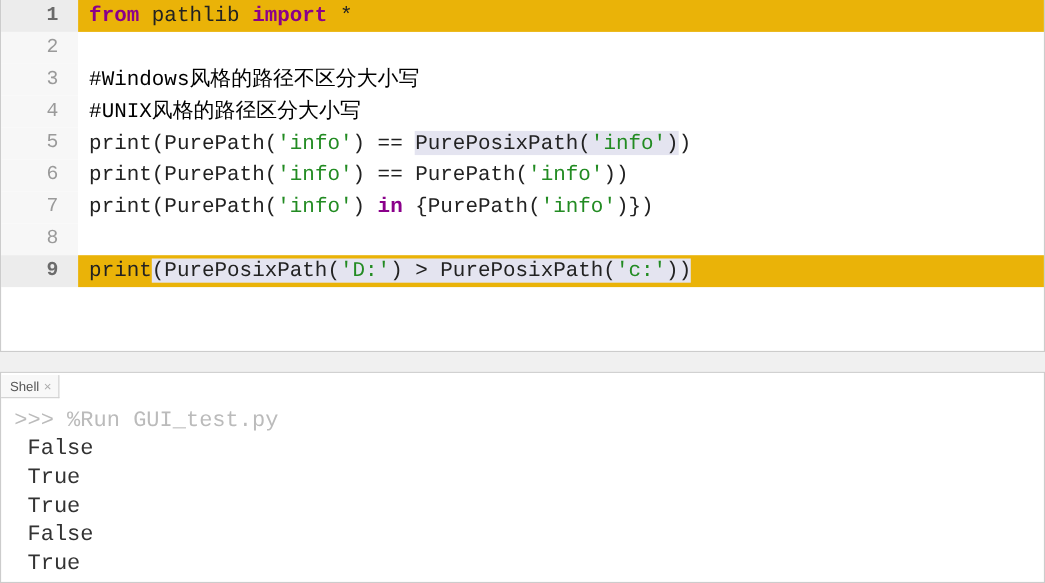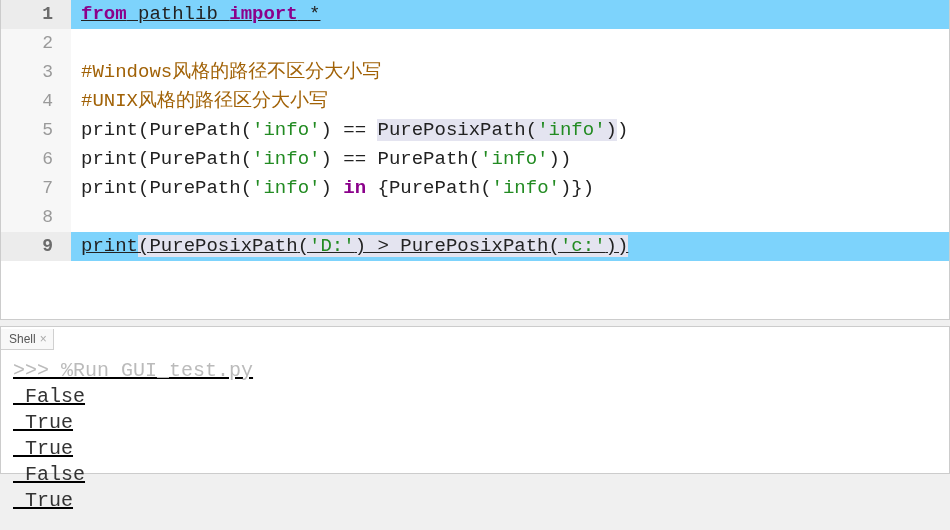--- a/index.html
+++ b/index.html
@@ -36,32 +36,31 @@
     flex: 1;
     padding-left: 10px;
     white-space: pre;
     color: #222;
   }
   .code-line.hl .gutter { 
     background: #ececec; 
     font-weight: bold;
     color: #6b6b6b;
   }
-  .code-line.hl .code { background: #7dd3fc; text-decoration: underline; }
+  .code-line.hl .code { background: #eab308; }
   .kw { color: #8b008b; font-weight: bold; }
   .str { color: #228b22; }
-  .cmt { color: #a16207; }
+  .cmt { color: #000000; }
   .fn { color: #222; }
   .sel { background: #e4e4f0; }
   .shell-pane {
-    margin-top: 6px;
+    margin-top: 18px;
     background: #fff;
     border: 1px solid #ccc;
-    height: 148px;
-    text-decoration: underline;
+    height: 192px;
   }
   .shell-tab {
     display: inline-block;
     font-family: Tahoma, Arial, sans-serif;
     font-size: 12px;
     padding: 3px 6px 3px 8px;
     border-right: 1px solid #d0d0d0;
     border-bottom: 1px solid #d0d0d0;
     background: #f8f8f8;
     color: #555;

